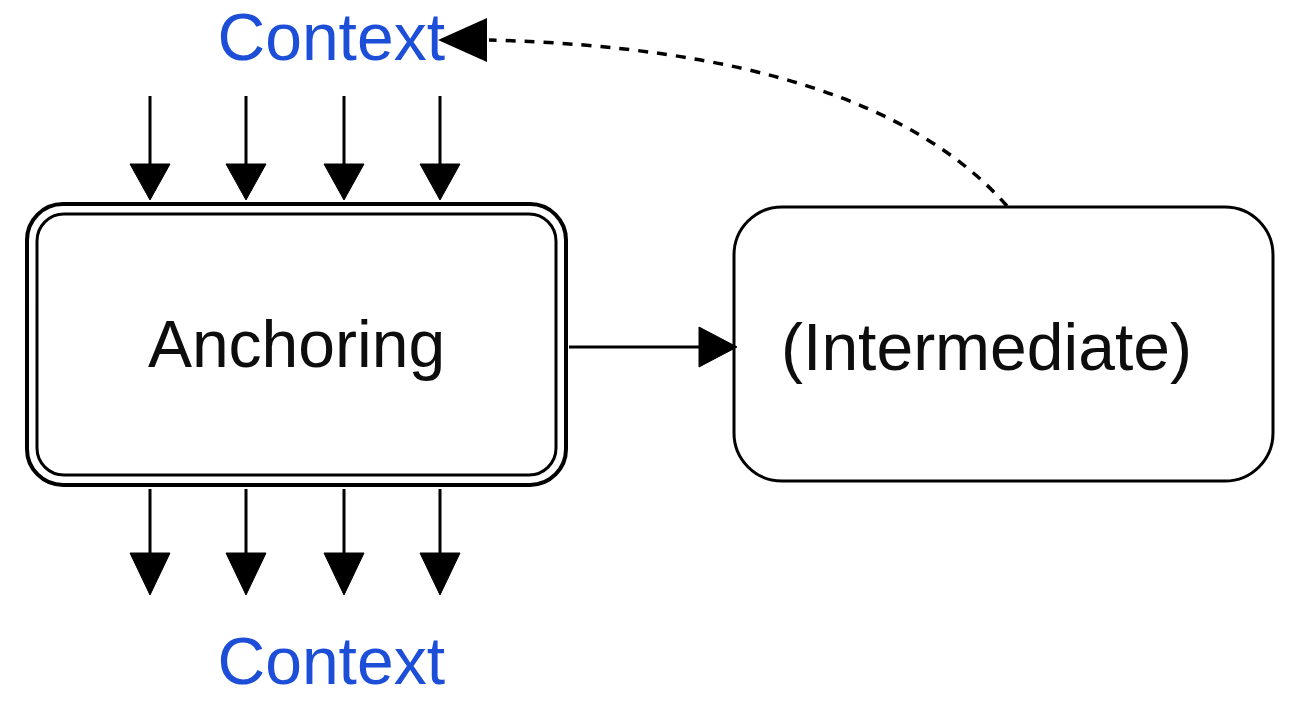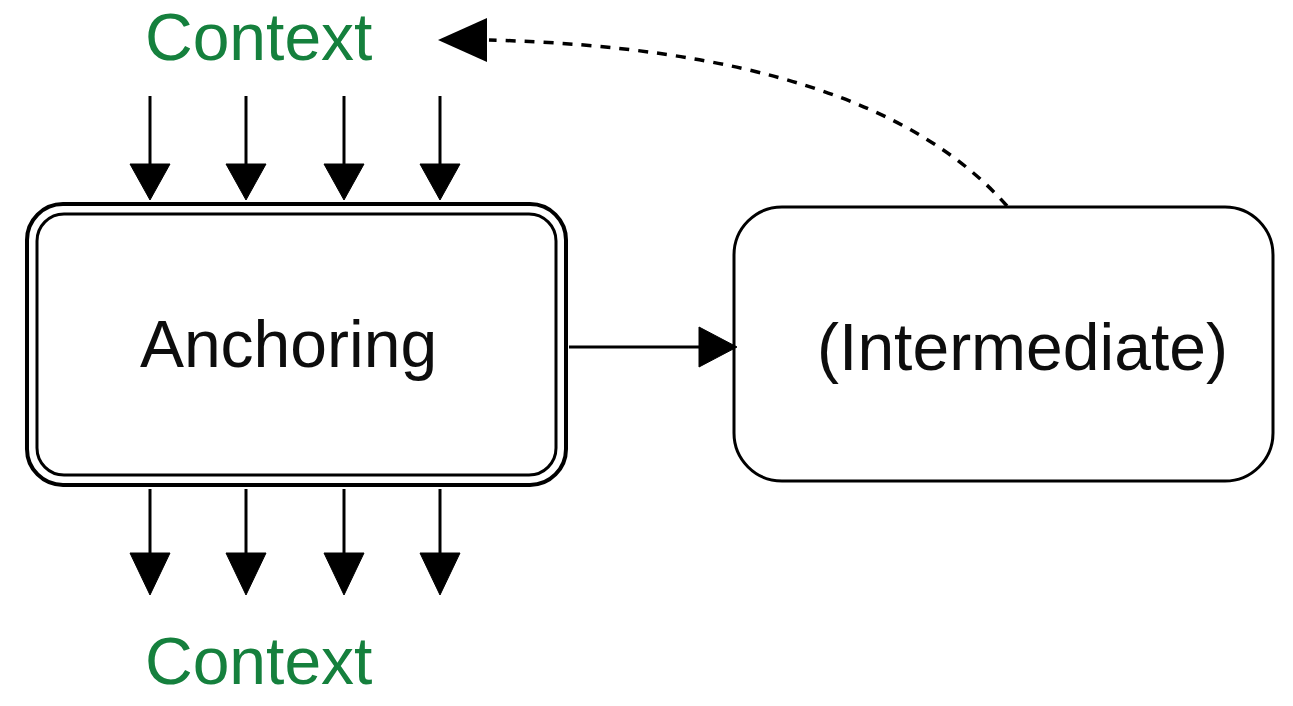--- a/index.html
+++ b/index.html
@@ -18,25 +18,25 @@
   }
   .diagram-svg {
     position: absolute;
     left: 0;
     top: 0;
     width: 1293px;
     height: 706px;
   }
   .label {
     position: absolute;
-    text-align: left;
+    text-align: right;
     font-size: 66px;
     line-height: 70px;
     white-space: nowrap;
-    color: #15803d;
+    color: #1d4ed8;
   }
   .context-top {
     left: 145px;
     top: 2px;
     width: 300px;
   }
   .context-bottom {
     left: 145px;
     top: 626px;
     width: 300px;
@@ -45,28 +45,28 @@
     position: absolute;
     display: flex;
     flex-direction: column;
     align-items: center;
     justify-content: center;
     text-align: center;
     font-size: 66px;
     color: #0d0d0d;
   }
   .anchoring-text {
-    left: 28px;
+    left: 36px;
     top: 213px;
     width: 521px;
     height: 263px;
     line-height: 93px;
   }
   .outcomes-text {
-    left: 770px;
+    left: 734px;
     top: 210px;
     width: 505px;
     height: 274px;
     line-height: 99px;
   }
 </style>
 </head>
 <body>
 
 <div class="canvas">

